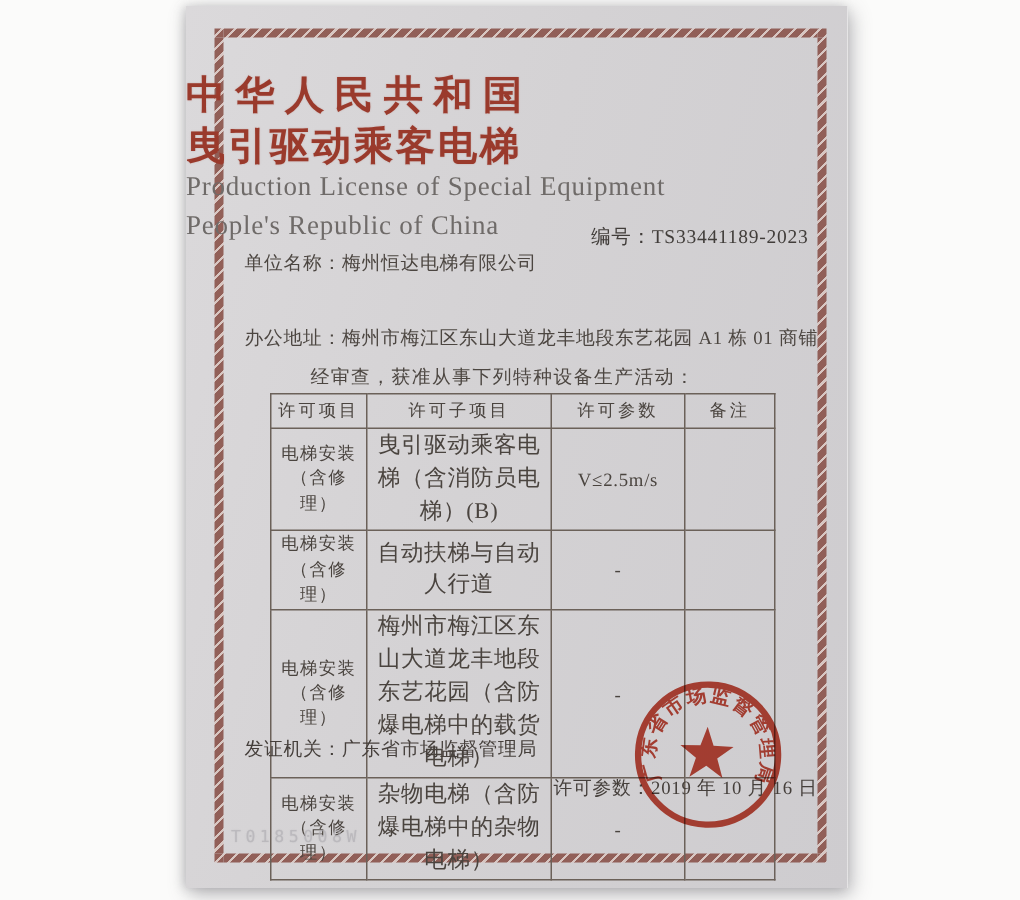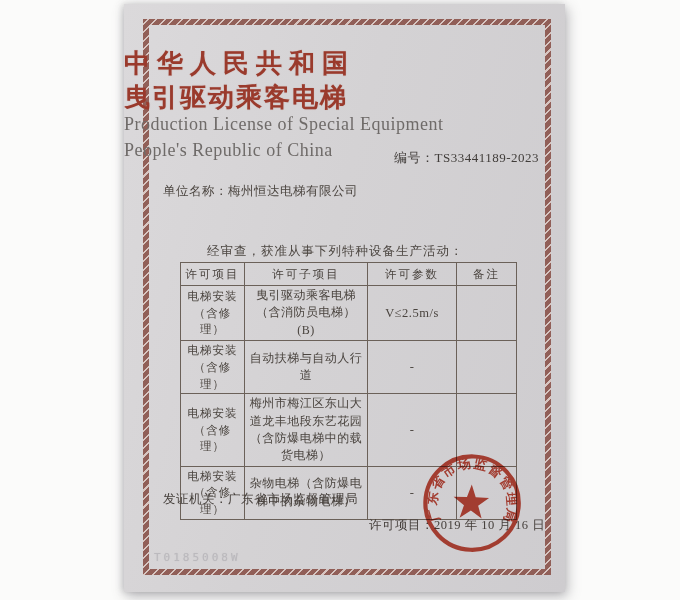--- a/index.html
+++ b/index.html
@@ -34,38 +34,38 @@
   .e1{top:110px;}
   .e2{top:136px;}
   .serial{
     position:absolute;top:145px;right:26px;
     font-size:13px;color:#413d3a;letter-spacing:.5px;
   }
   .field{
     position:absolute;left:39px;font-size:12.5px;color:#4c4641;
     letter-spacing:.5px;white-space:nowrap;
   }
-  .f1{top:163px;margin-top:16px;}
+  .f1{top:163px;}
   .f2{top:188px;}
   .f3{top:213px;}
   .approval{
     position:absolute;left:83px;top:239px;font-size:12.5px;color:#4c4641;letter-spacing:1px;
   }
   table.lic{
     position:absolute;left:56px;top:258px;width:336px;
     border-collapse:collapse;table-layout:fixed;
     font-size:11.5px;color:#4a443f;
   }
   table.lic th,table.lic td{
     border:1px solid #6b6159;text-align:center;vertical-align:middle;
     padding:1px 3px;font-weight:normal;line-height:1.45;
   }
   table.lic th{height:20px;letter-spacing:2px;}
   td.item{white-space:pre-line;letter-spacing:1px;}
-  td.sub{font-size:12px;letter-spacing:.5px;}
+  td.sub{font-size:15px;letter-spacing:.5px;}
   td.param{font-size:12.5px;letter-spacing:.5px;}
   tr.r1 td{height:35px;}
   tr.r2 td{height:34px;}
   tr.r3 td{height:49px;}
   tr.r4 td{height:35px;}
   .footline{
     position:absolute;left:39px;font-size:12.5px;color:#453f3b;letter-spacing:.5px;white-space:nowrap;text-align:center;
   }
   .issuer{top:487px;}
   .valid{top:513px;}
@@ -91,20 +91,21 @@
     <div class="frame"></div>
 
     <div class="title-cn t1">中华人民共和国</div>
     <div class="title-cn t2">曳引驱动乘客电梯</div>
     <div class="title-en e1">Production License of Special Equipment</div>
     <div class="title-en e2">People's Republic of China</div>
 
     <div class="serial"><span>编号：</span><span>TS33441189-2023</span></div>
 
     <div class="field f1"><span>单位名称：</span><span>梅州恒达电梯有限公司</span></div>
+    <div class="field f3"><span>办公地址：</span><span>梅州市梅江区东山大道龙丰地段东艺花园 A1 栋 01 商铺</span></div>
 
     <div class="approval">经审查，获准从事下列特种设备生产活动：</div>
 
     <table class="lic">
       <colgroup>
         <col style="width:64px">
           <col style="width:123px">
           <col style="width:89px">
           <col style="width:60px">
       </colgroup>
@@ -140,21 +141,21 @@
         <td class="item">电梯安装
 （含修理）</td>
         <td class="sub">杂物电梯（含防爆电梯中的杂物电梯）</td>
         <td class="param">-</td>
         <td class="note"></td>
       </tr>
     </tbody>
       </table>
 
     <div class="footline issuer"><span>发证机关：</span><span>广东省市场监督管理局</span></div>
-    <div class="footline issue"><span>许可项目：</span><span>2019 年 10 月 16 日</span></div>
+    <div class="footline issue"><span>许可参数：</span><span>2019 年 10 月 16 日</span></div>
 
     <div class="seal">
       <svg viewBox="0 0 120 120" width="112" height="112">
         <circle cx="60" cy="58" r="50" fill="none" stroke="#c23b2a" stroke-width="4.5"></circle>
         <path fill="#c23b2a" d="M59,38 L63.7,51.5 L78,51.8 L66.6,60.5 L70.8,74.2 L59,66 L47.2,74.2 L51.4,60.5 L40,51.8 L54.3,51.5 Z"></path>
         <defs>
           <path id="sealArc" d="M 27.1 77 A 38 38 0 1 1 92.9 77" fill="none"></path>
         </defs>
         <text font-size="13.5" fill="#c23b2a" font-weight="bold" letter-spacing="1.5" font-family="Liberation Serif, DejaVu Serif, serif">
           <textPath href="#sealArc" startOffset="0" textLength="158" lengthAdjust="spacingAndGlyphs">广东省市场监督管理局</textPath>

